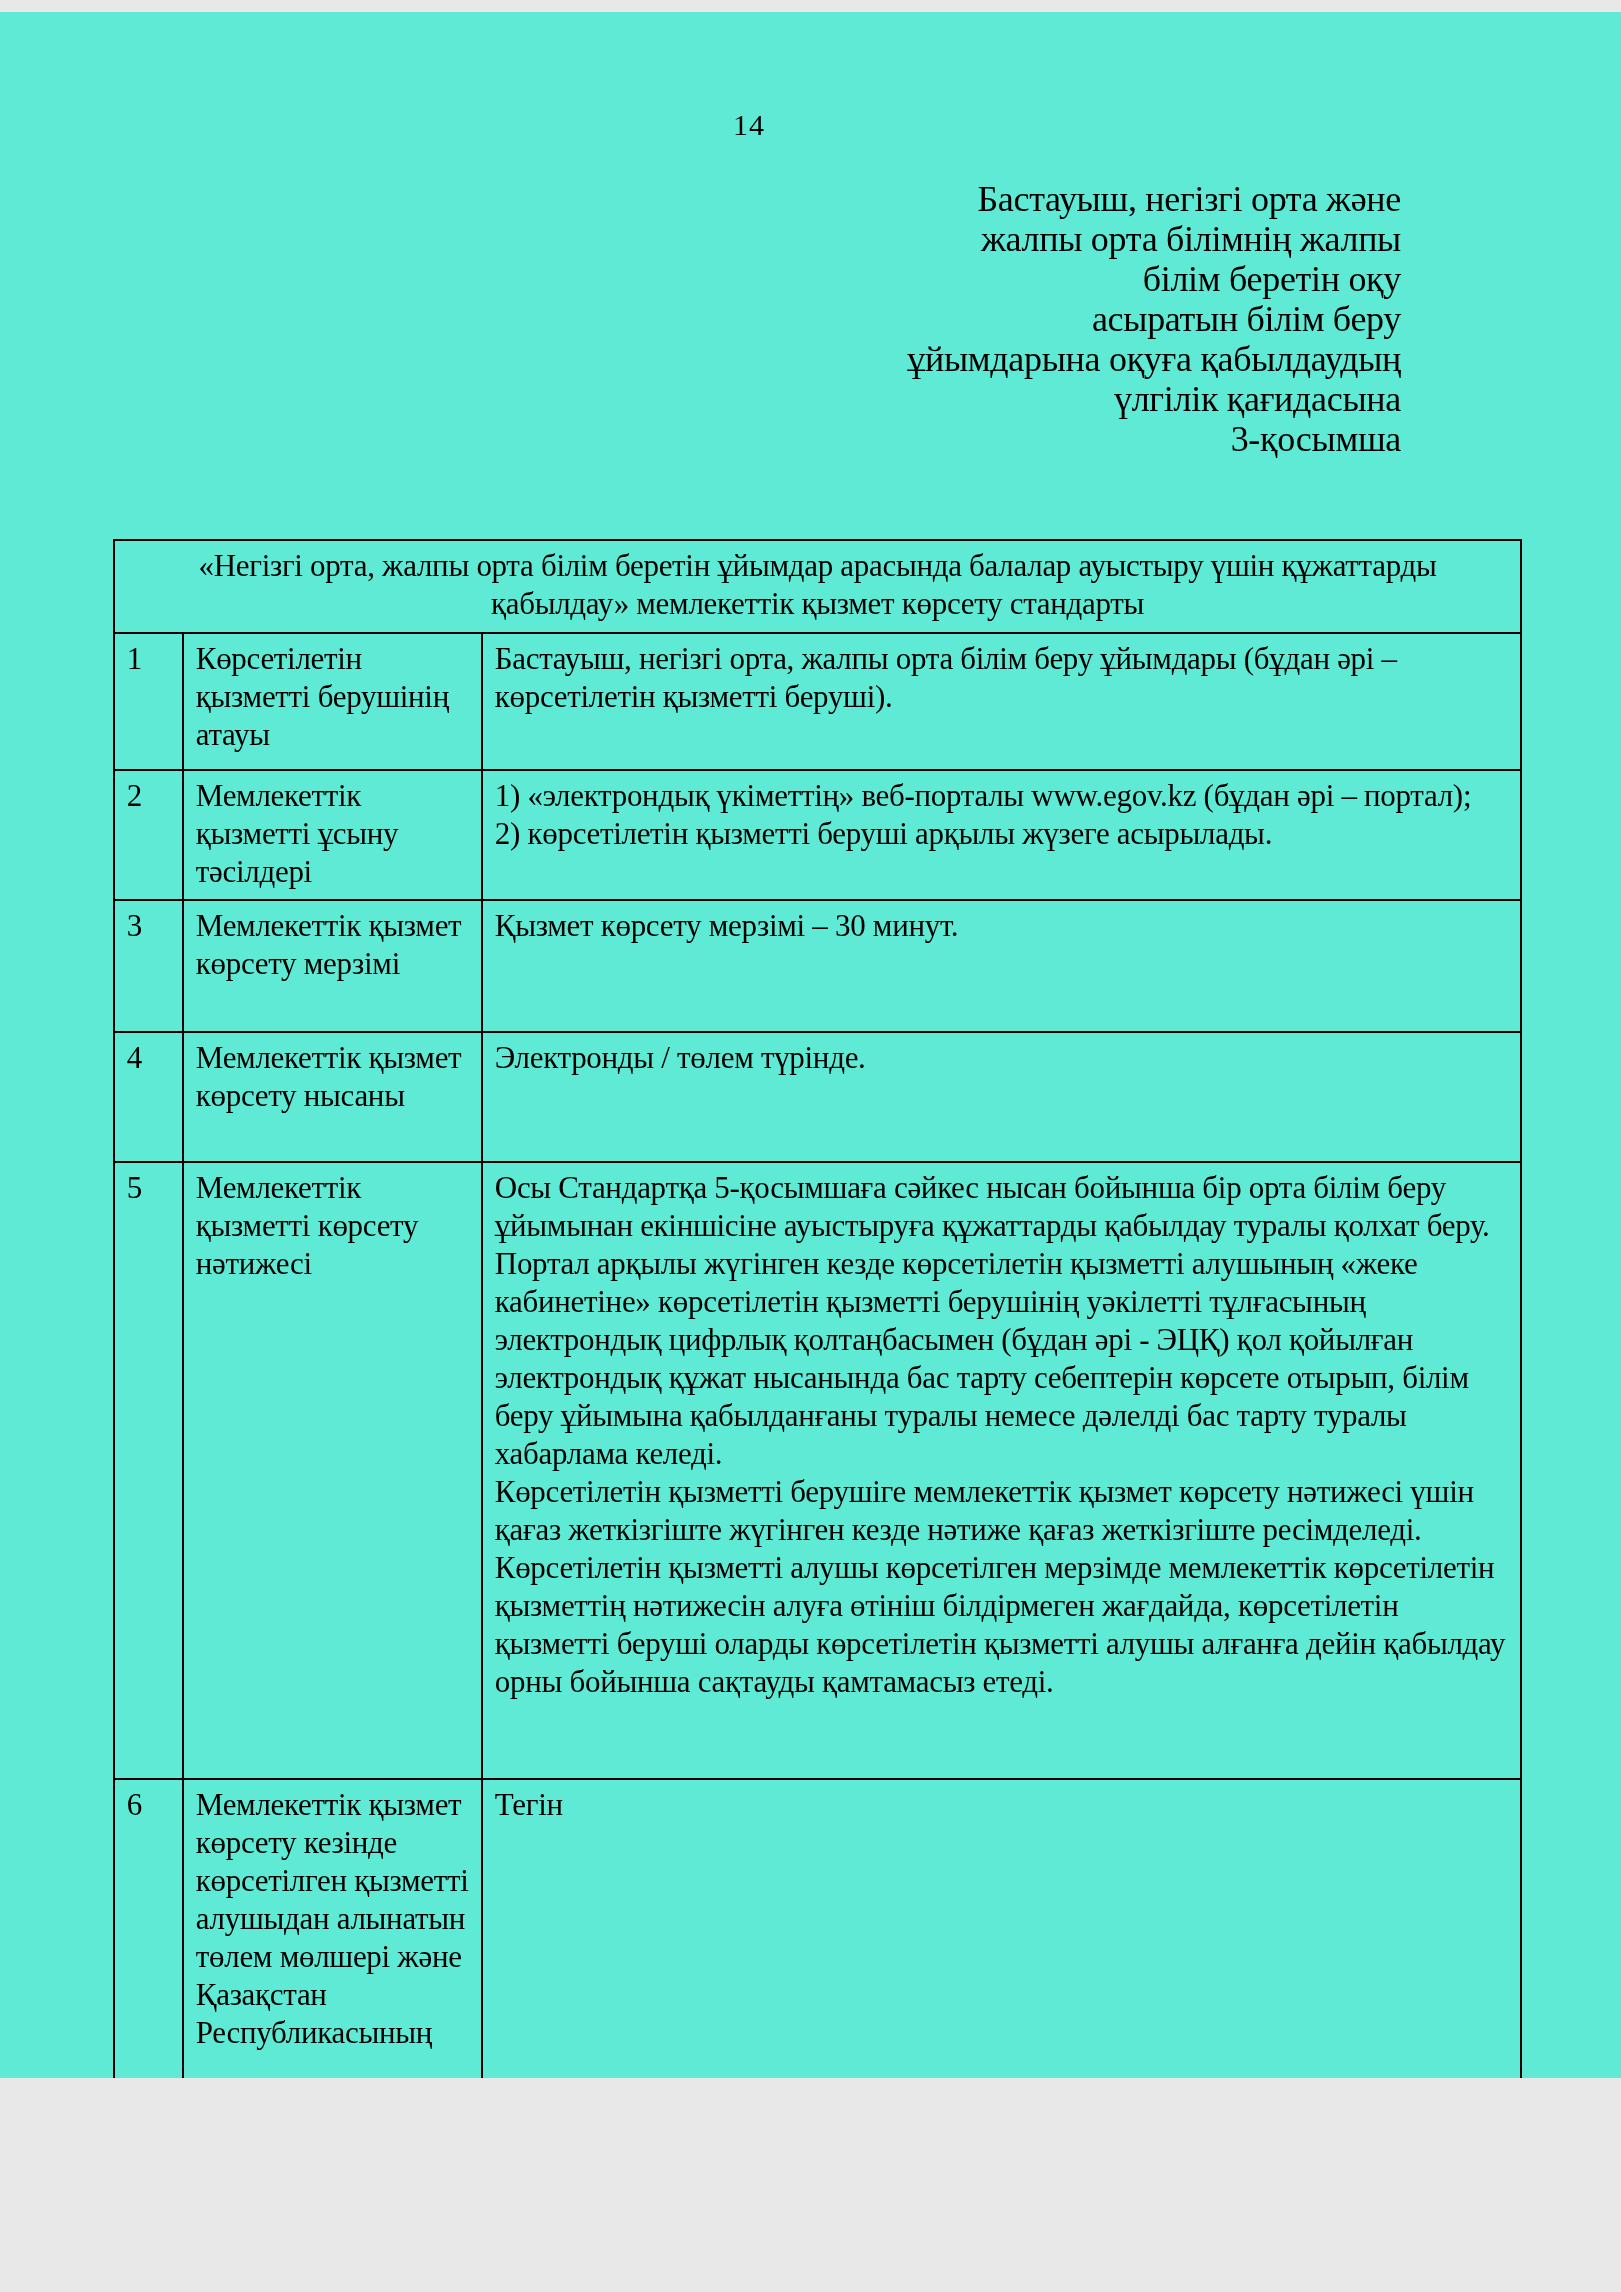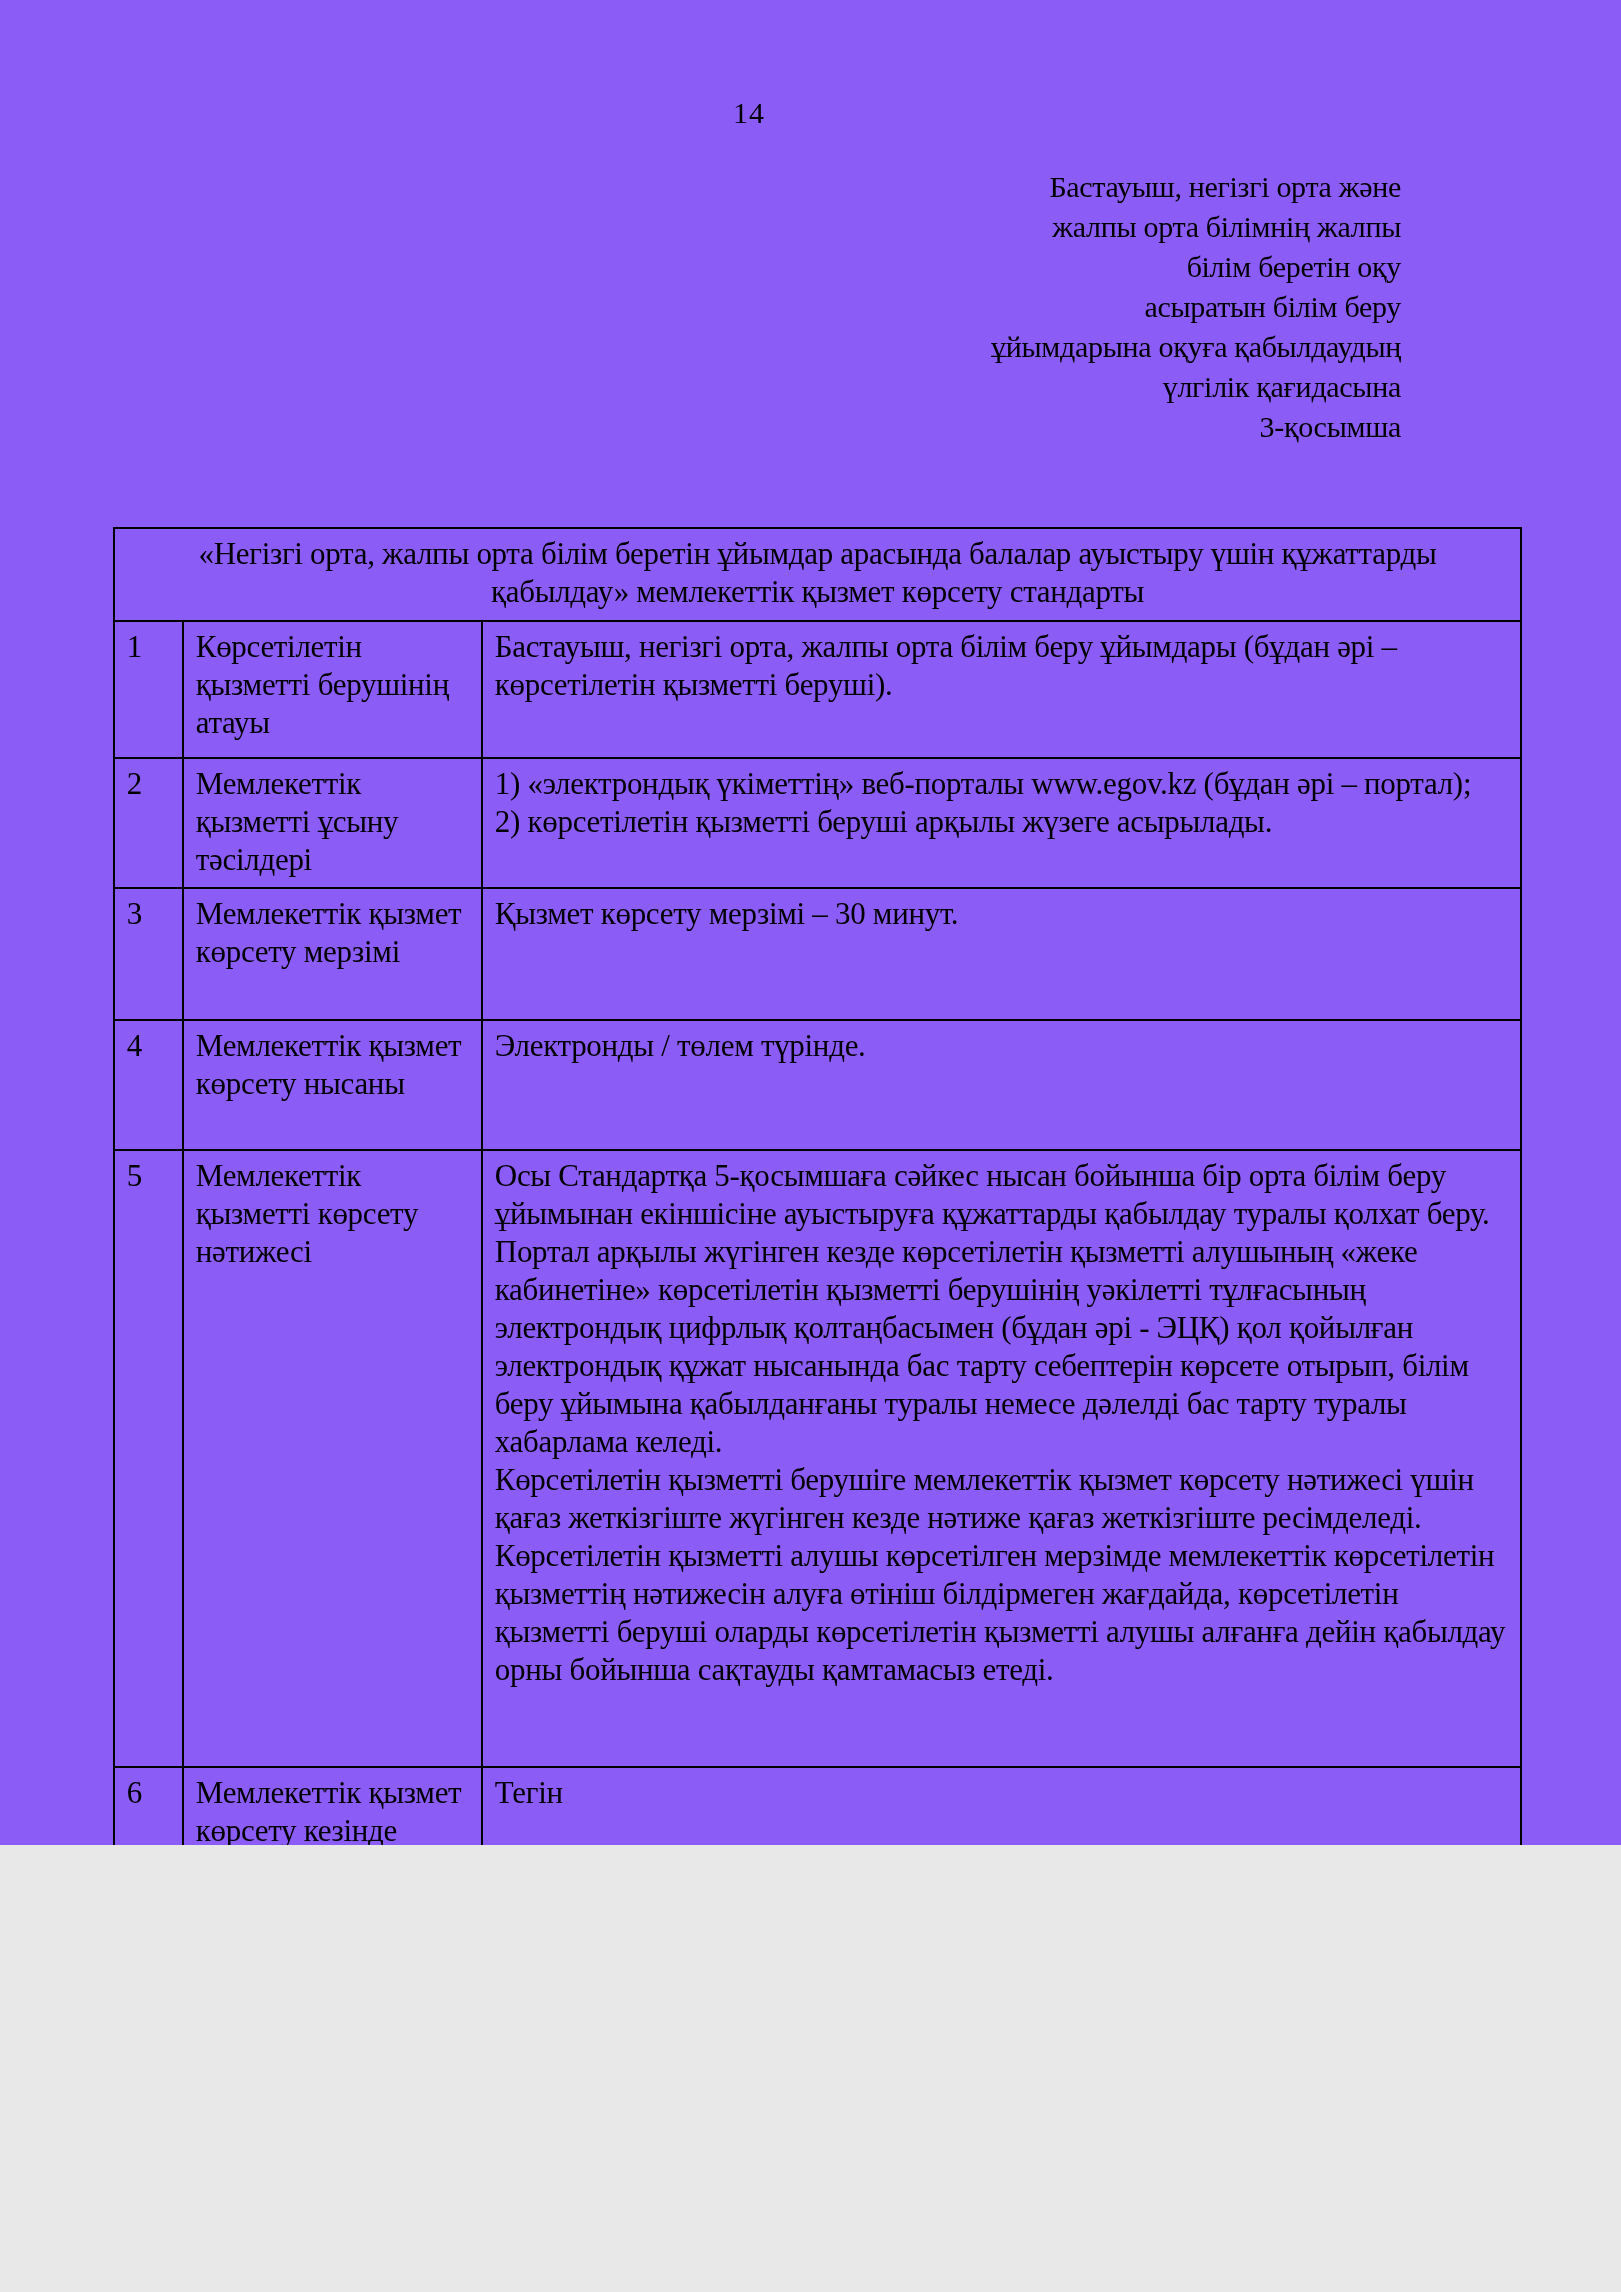--- a/index.html
+++ b/index.html
@@ -3,41 +3,41 @@
 <meta charset="utf-8">
 <style>
   html, body {
     margin: 0;
     padding: 0;
     background: #e8e8e8;
   }
   .page {
     position: relative;
     width: 1621px;
-    height: 1845px;
-    margin: 0 auto;
-    background: #8b5cf6;
+    height: 2066px;
+    margin: 12px auto;
+    background: #5eead4;
     color: #000000;
     font-family: "Liberation Serif", "DejaVu Serif", serif;
     overflow: hidden;
   }
   .page-number {
     position: absolute;
     top: 96px;
     left: 733px;
     font-size: 30px;
     line-height: 33px;
     letter-spacing: 1px;
   }
   .top-note {
     position: absolute;
     top: 167px;
     right: 220px;
     text-align: right;
-    font-size: 30px;
+    font-size: 36px;
     line-height: 40px;
     letter-spacing: -0.3px;
     white-space: nowrap;
   }
   table.standard {
     position: absolute;
     left: 113px;
     top: 527px;
     width: 1407px;
     table-layout: fixed;

